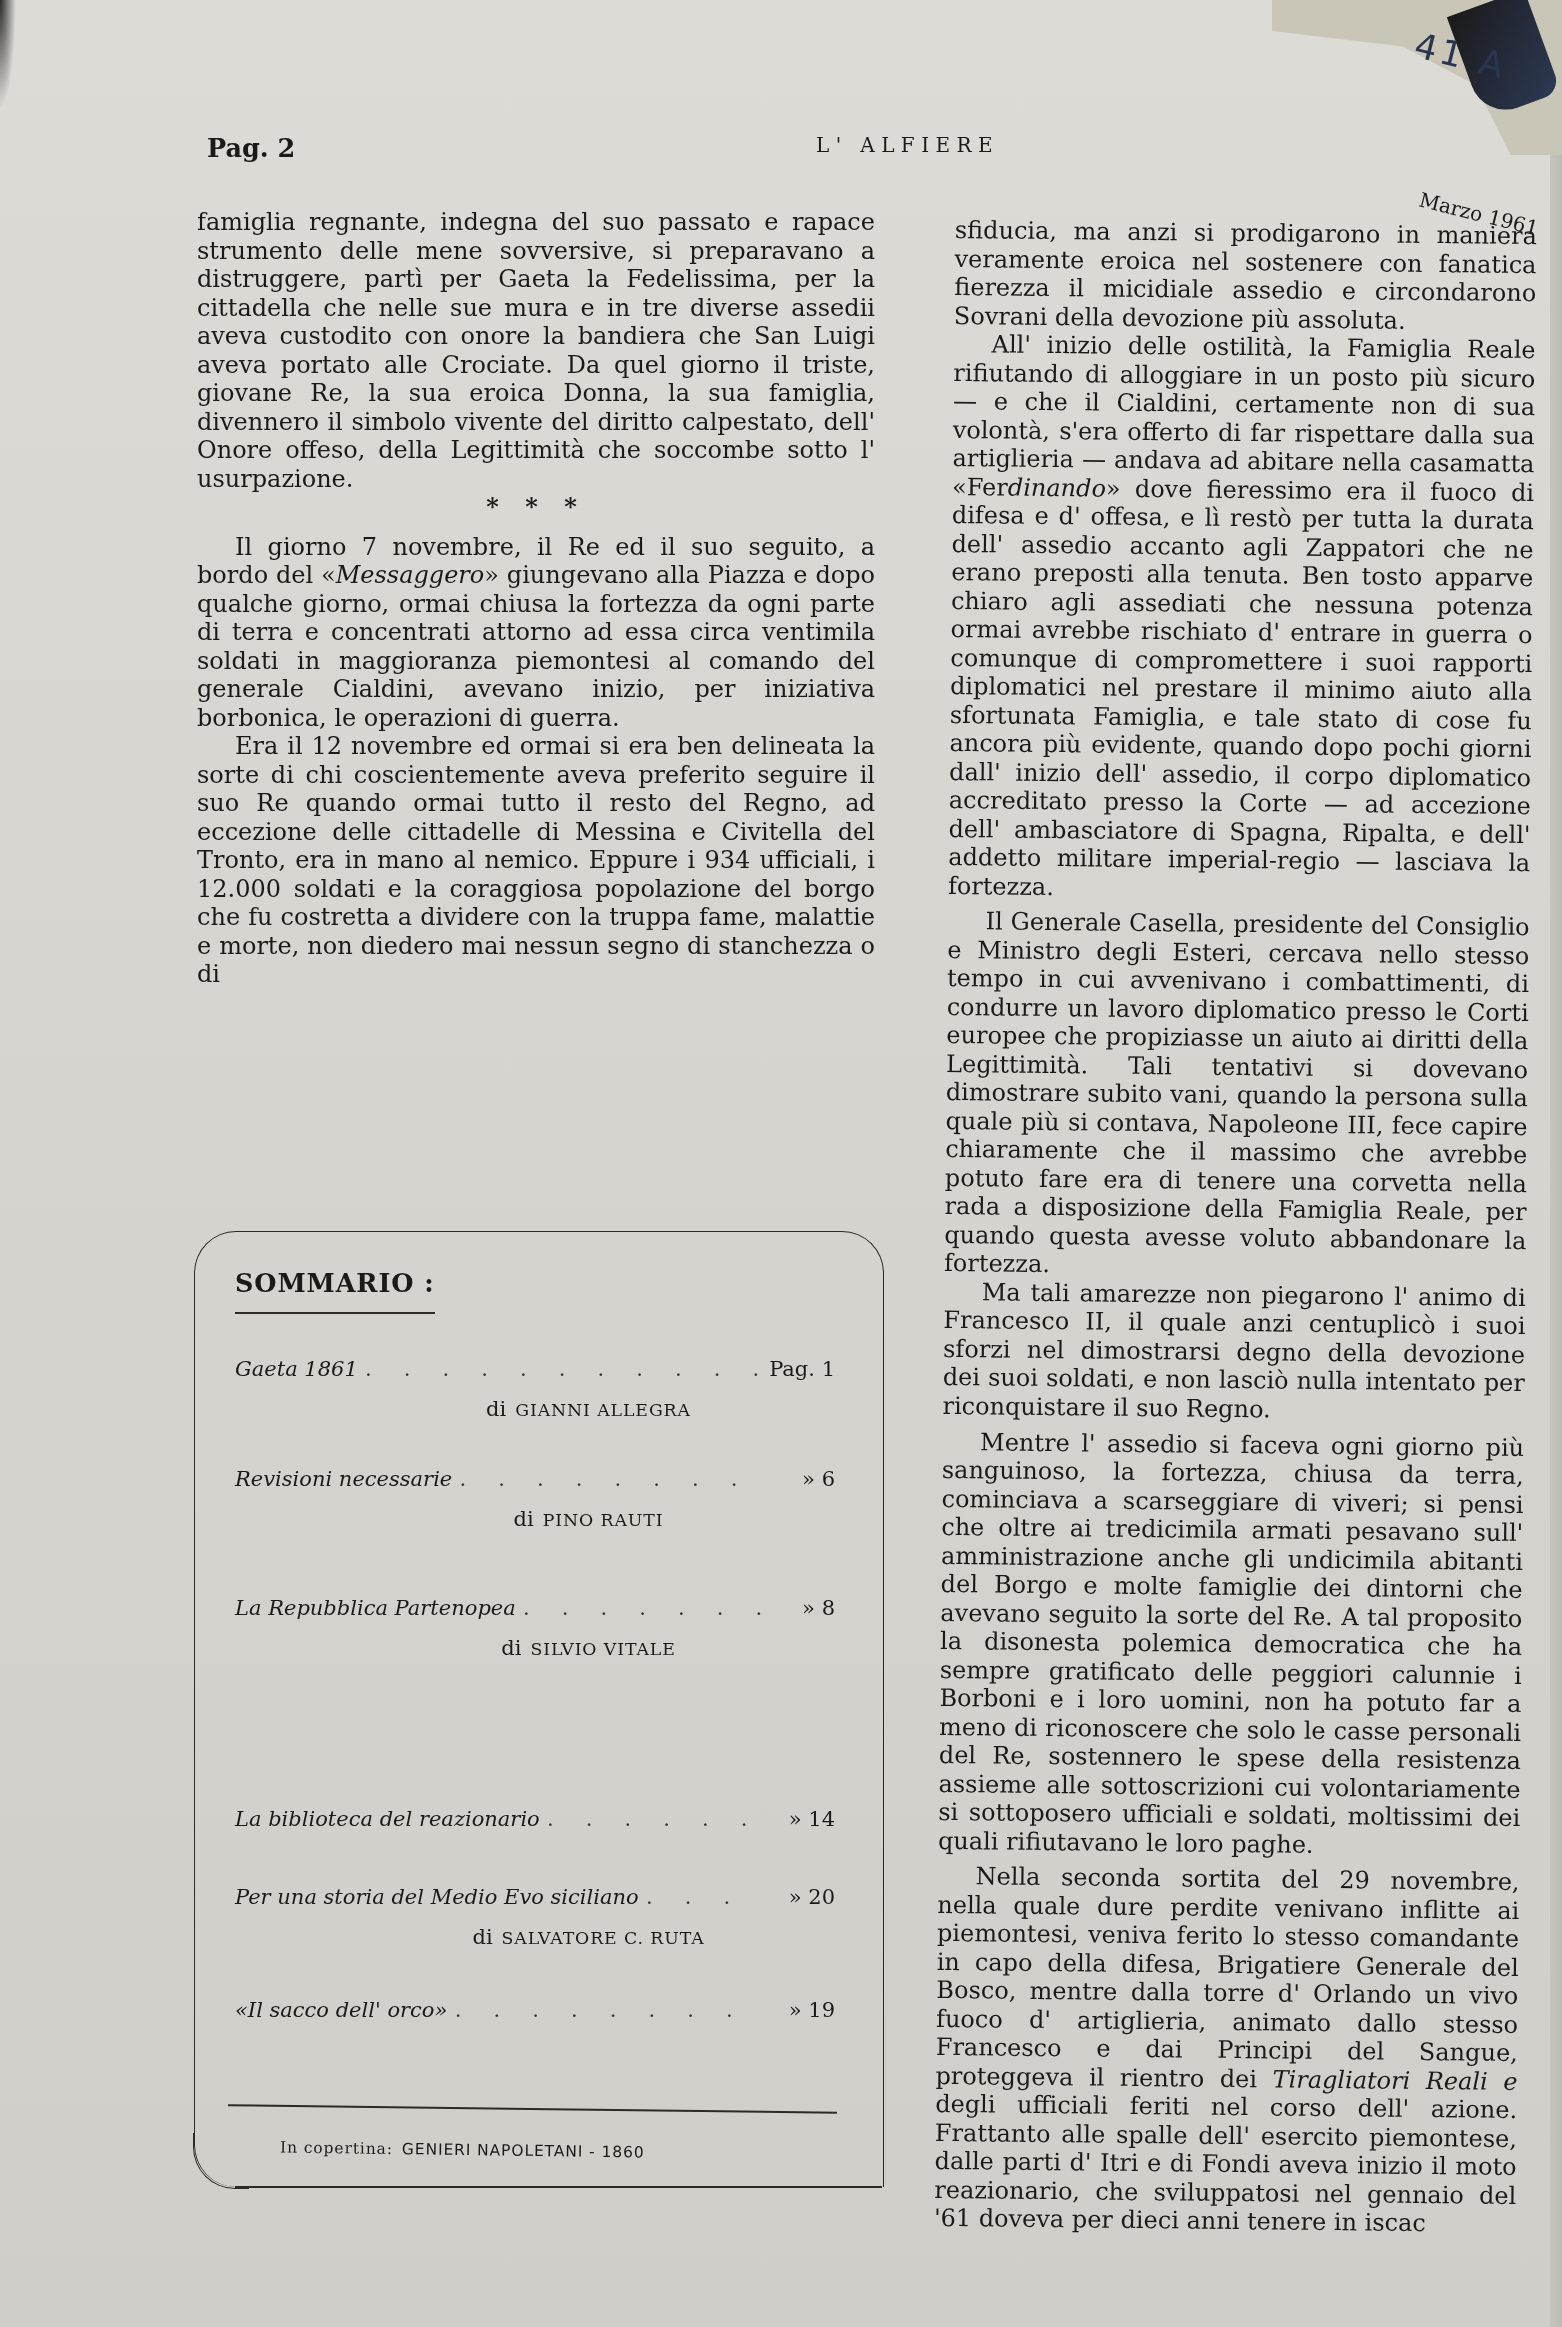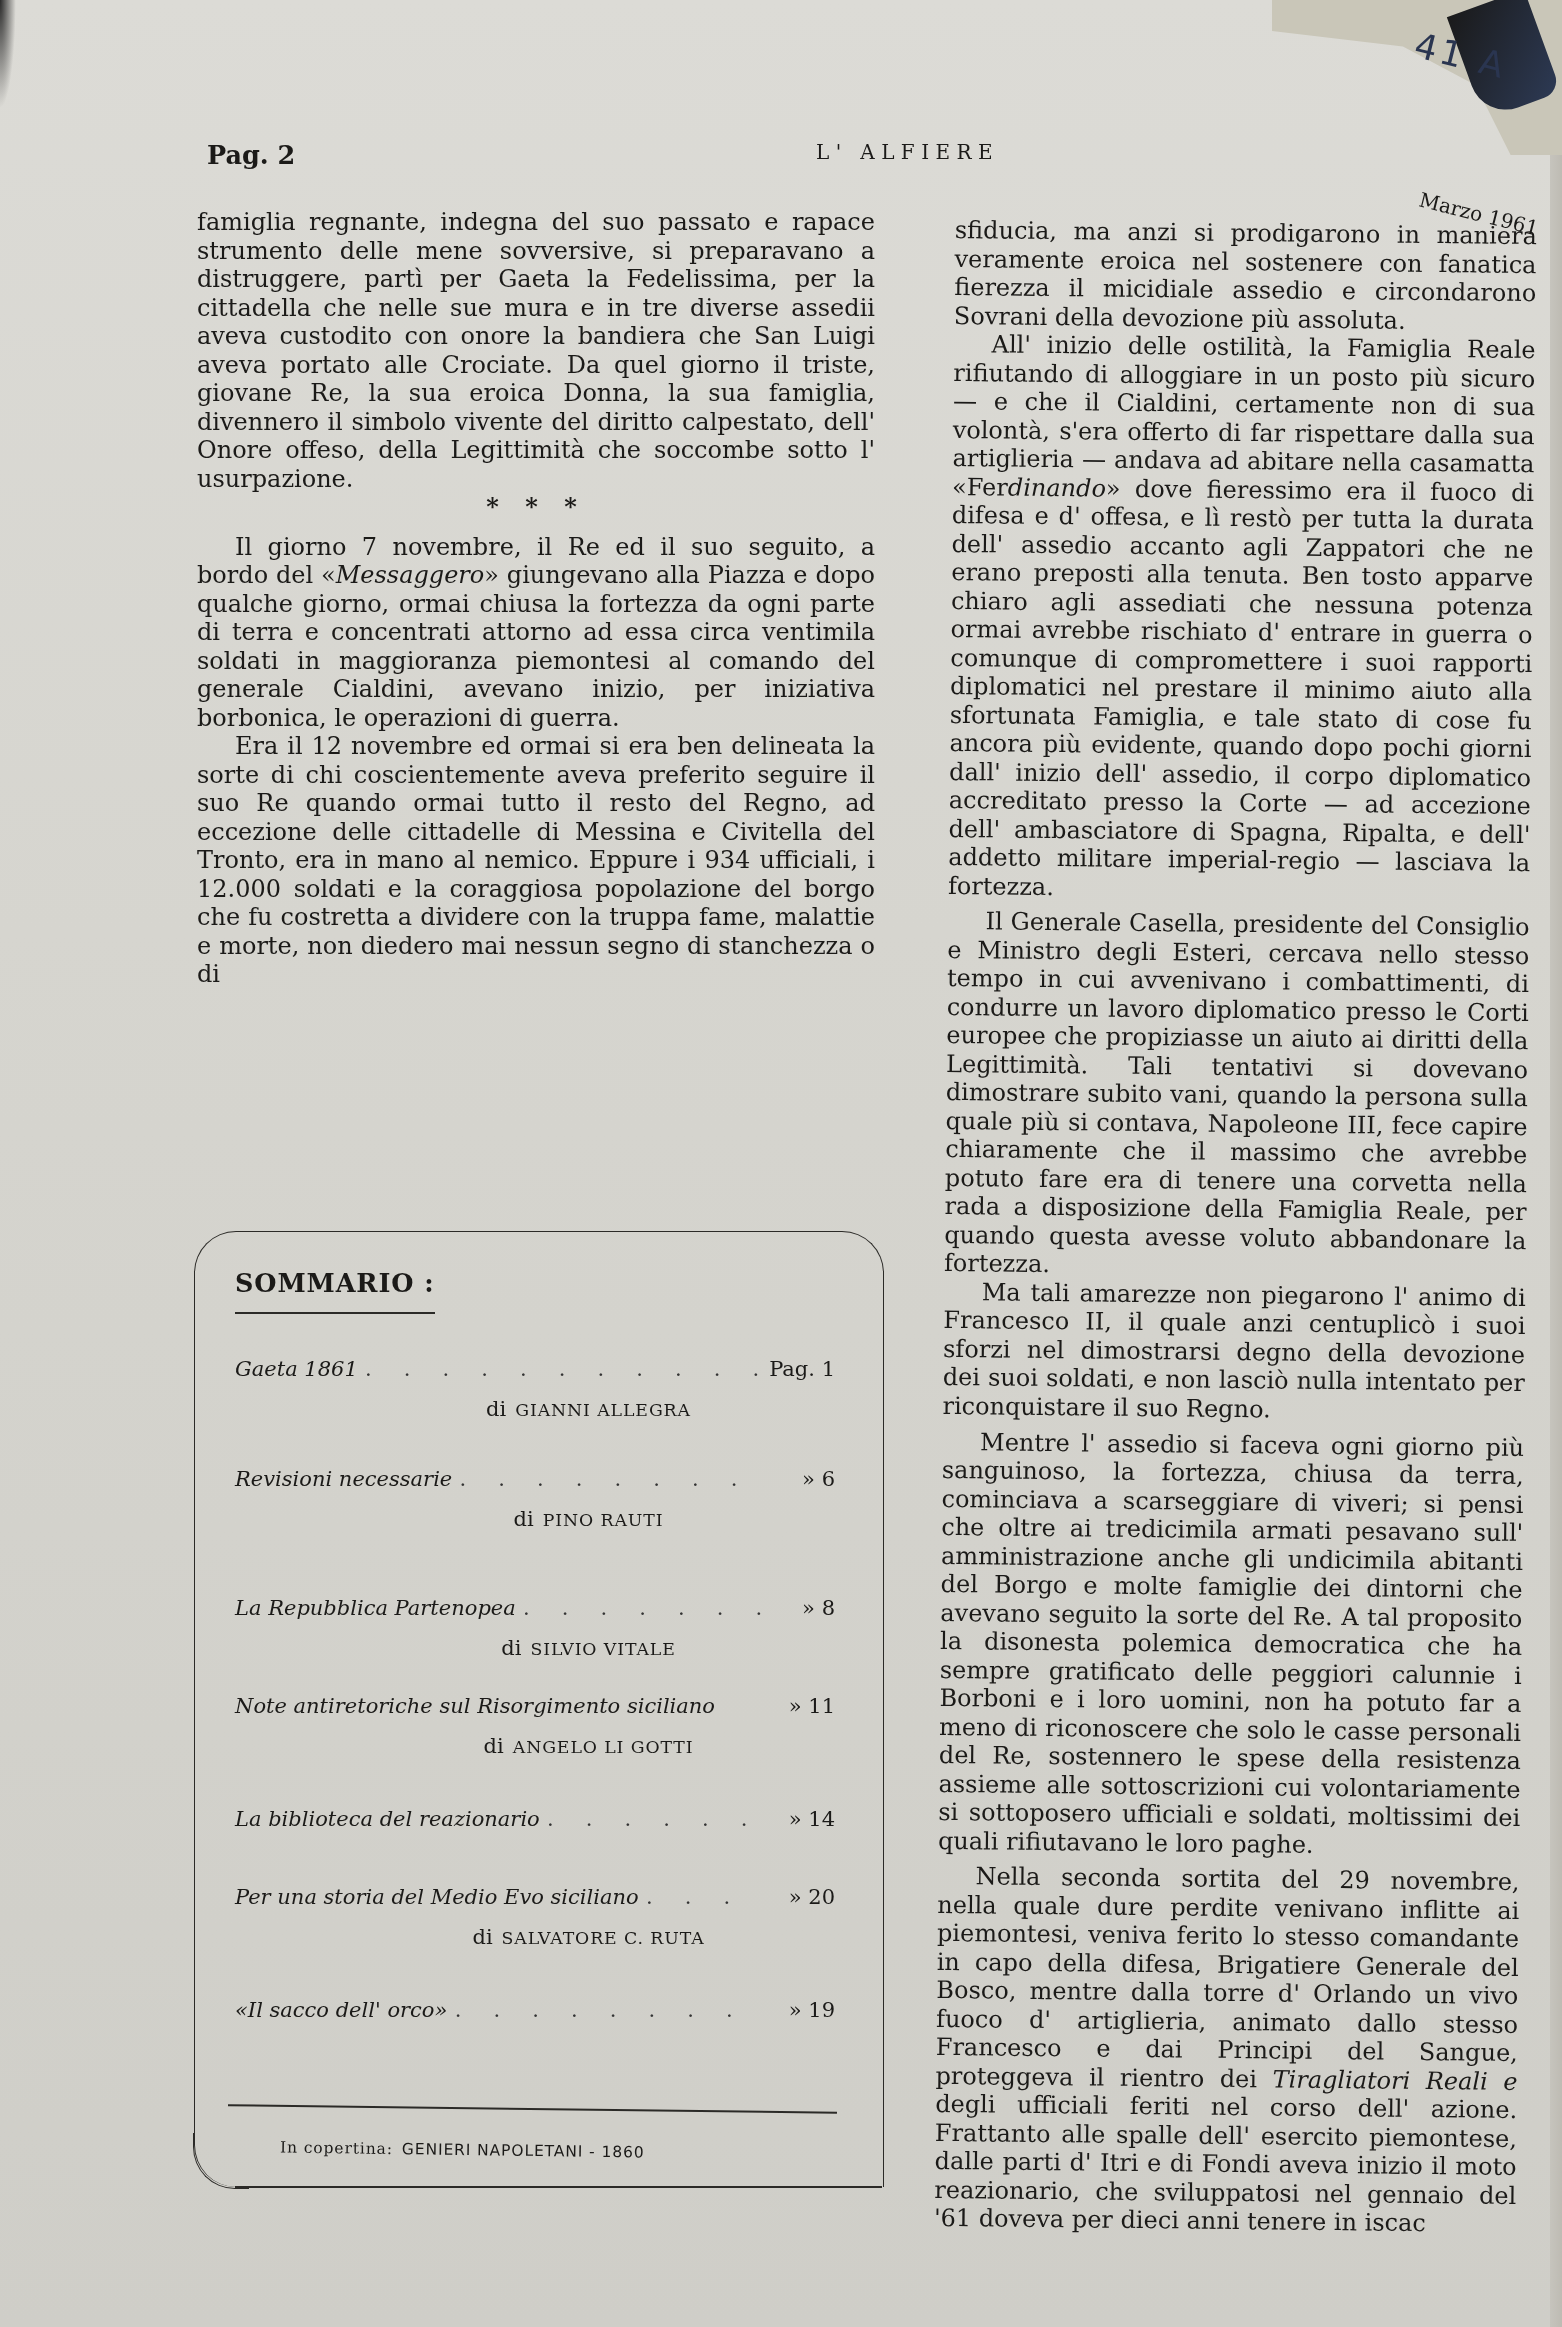--- a/index.html
+++ b/index.html
@@ -33,21 +33,21 @@
     position: absolute; right: 55px; top: 36px;
     font-family: "DejaVu Sans", sans-serif; font-size: 35px; color: #2a3550;
     transform: rotate(14deg); letter-spacing: 3.6px;
   }
   .right-edge {
     position: absolute; right: 0; top: 127px; width: 12.7px; height: 2200px;
     background: linear-gradient(90deg, #c6c4bd, #bdbab2);
   }
 
   .running-head {
-    position: absolute; top: 140px; left: 207px; width: 818px; height: 36px;
+    position: absolute; top: 133px; left: 207px; width: 818px; height: 36px;
     font-size: 25.5px;
   }
   .page-num { position: absolute; left: 0; top: 0; font-weight: bold; }
   .journal-title {
     position: absolute; left: 609px; top: 0; letter-spacing: 6.4px; font-size: 20px;
   }
 
   .col {
     position: absolute; font-size: 24px; line-height: 28.5px;
     text-align: justify;
@@ -162,28 +162,20 @@
 
     <div class="toc-entry" style="top:364px">
       <div class="toc-line">
           <span class="t">La Repubblica Partenopea</span>
           <span class="dots">. . . . . . . . . . . . . . . . . . . . . . .</span>
           <span class="pg">» 8</span>
         </div>
       <div class="toc-author"><span class="di">di</span><span class="name">SILVIO VITALE</span></div>
     </div>
 
-    <div class="toc-entry" style="top:462px">
-      <div class="toc-line">
-          <span class="t">Note antiretoriche sul Risorgimento siciliano</span>
-          <span class="dots"></span>
-          <span class="pg">» 11</span>
-        </div>
-      <div class="toc-author"><span class="di">di</span><span class="name">ANGELO LI GOTTI</span></div>
-    </div>
 
     <div class="toc-entry" style="top:575px">
       <div class="toc-line">
           <span class="t">La biblioteca del reazionario</span>
           <span class="dots">. . . . . . . . . . . . . . . . . . . . . . .</span>
           <span class="pg">» 14</span>
         </div>
     </div>
 
     <div class="toc-entry" style="top:653px">

